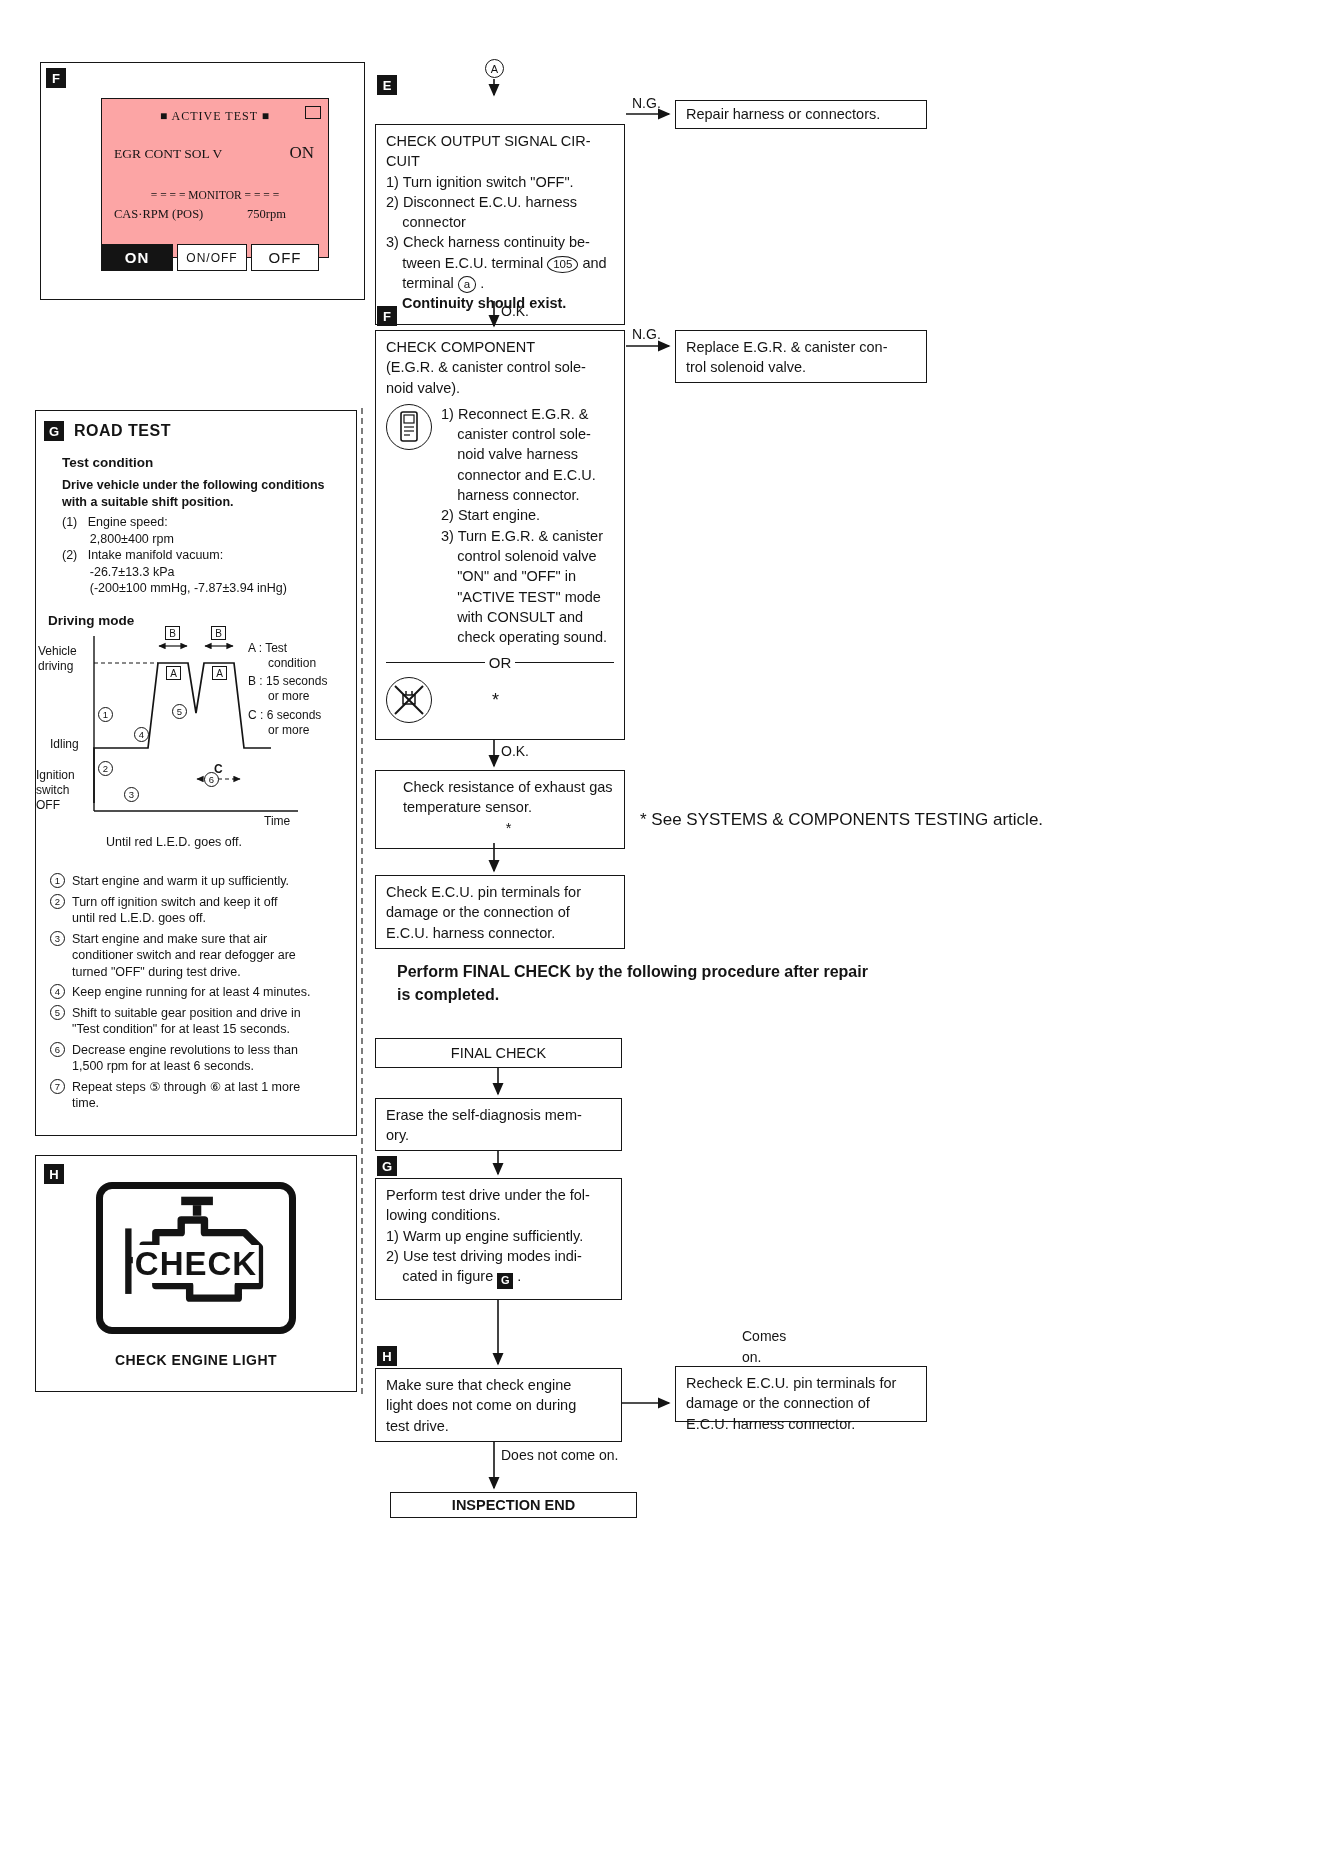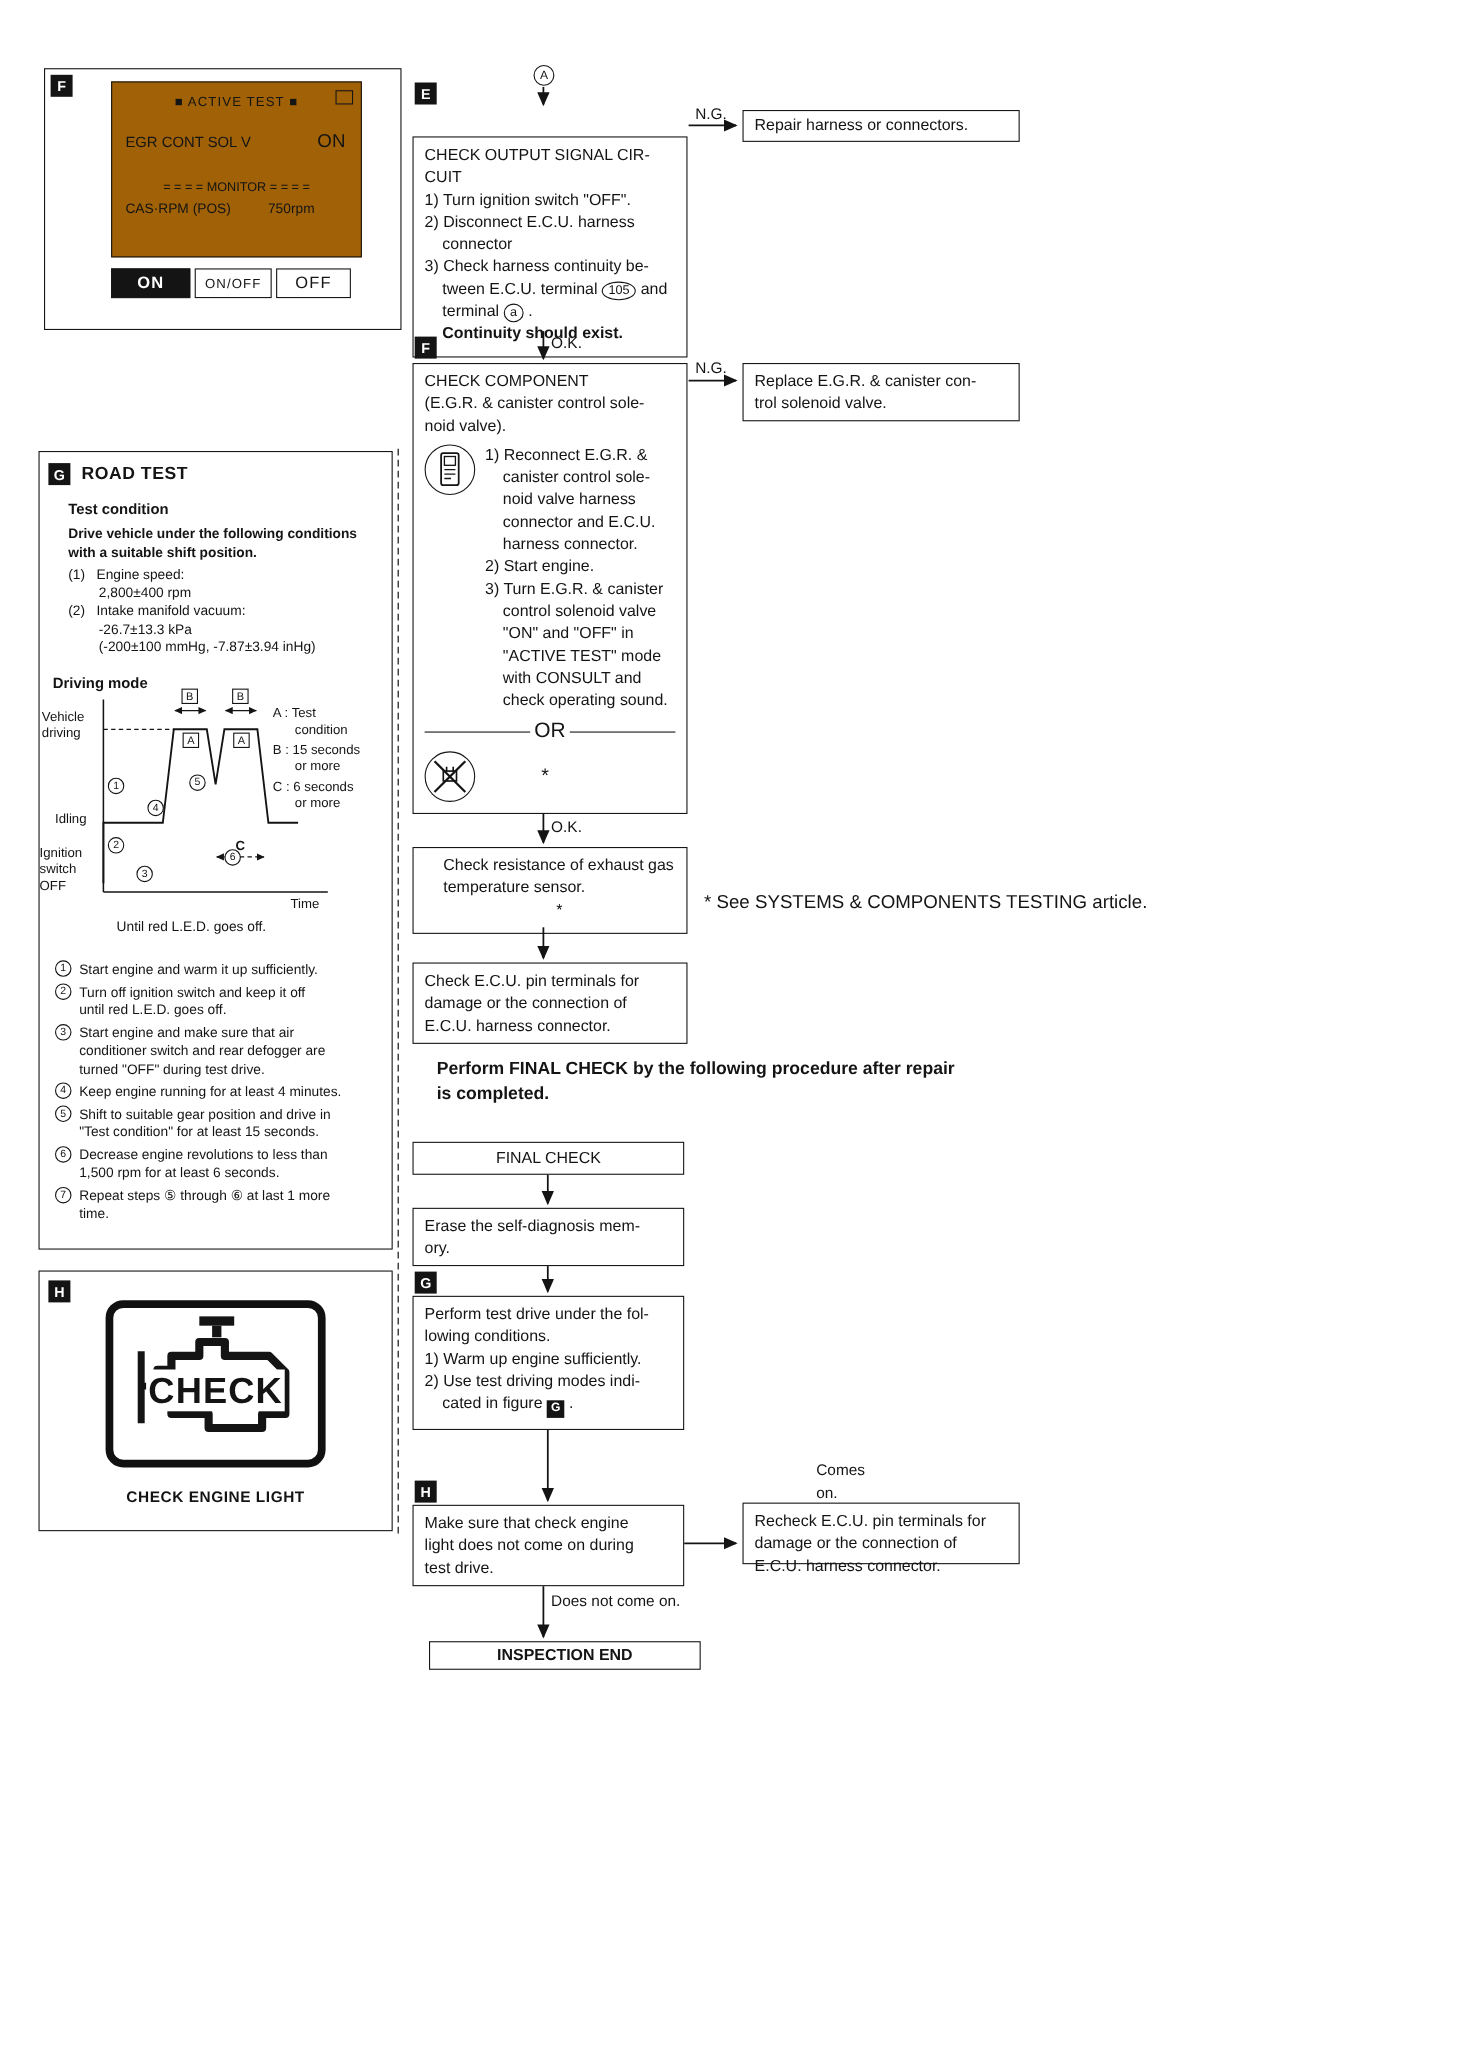--- a/index.html
+++ b/index.html
@@ -11,25 +11,25 @@
   .thin{border-width:1.5px;}
   .pad{padding:6px 10px;}
   .flowtext{font-size:14.5px;line-height:1.4;}
   .small{font-size:12.5px;line-height:1.32;}
   .bold{font-weight:bold;}
   .center{display:flex;align-items:center;justify-content:center;}
   .tag{position:absolute;width:20px;height:20px;background:#141414;color:#fff;font-size:13px;font-weight:bold;display:flex;align-items:center;justify-content:center;}
   .tag-inline{display:inline-flex;width:16px;height:16px;background:#141414;color:#fff;font-size:11px;font-weight:bold;align-items:center;justify-content:center;vertical-align:-3px;}
   .lbl{position:absolute;font-size:14px;}
   .oval{display:inline-block;border:1.3px solid #141414;border-radius:50%;padding:0 5px;font-size:11.5px;line-height:15px;}
-  .screen{position:absolute;background:#a16207;border:1.8px solid #161616;font-family:Liberation Sans, sans-serif;font-size:13px;}
+  .screen{position:absolute;background:#fca5a5;border:1.8px solid #161616;font-family:Liberation Serif, serif;font-size:13px;margin-top:24px;}
   .consult-btn{position:absolute;background:#fff;border:1.8px solid #161616;display:flex;align-items:center;justify-content:center;font-size:15px;letter-spacing:1px;}
   .consult-btn.primary{background:#141414;color:#fff;font-weight:bold;}
   .flow-icon{width:46px;height:46px;border:1.8px solid #161616;border-radius:50%;flex:none;display:flex;align-items:center;justify-content:center;background:#fff;}
-  .or-row{display:flex;align-items:center;gap:4px;margin:5px 0 4px 0;font-size:19px;}
+  .or-row{display:flex;align-items:center;gap:4px;margin:5px 0 4px 0;font-size:15px;}
   .or-row .line{flex:1;border-top:1.5px solid #161616;}
   .circle-a{position:absolute;width:19px;height:19px;border:1.5px solid #141414;border-radius:50%;display:flex;align-items:center;justify-content:center;font-size:11px;background:#fff;}
   .cnum{display:inline-flex;width:15px;height:15px;border:1.2px solid #141414;border-radius:50%;font-size:9.5px;align-items:center;justify-content:center;flex:none;background:#fff;}
   .gnum{position:absolute;}
   .gbox{position:absolute;width:15px;height:14px;border:1.2px solid #141414;font-size:10px;display:flex;align-items:center;justify-content:center;background:#fff;}
   .glabel{position:absolute;font-size:12px;line-height:1.25;}
   .engine-display{position:absolute;border:7px solid #111;border-radius:16px;background:#fff;}
   .engine-check{position:absolute;left:50%;top:54%;transform:translate(-50%,-50%);font-size:33px;font-weight:800;letter-spacing:1px;background:#fff;padding:0 2px;}
   .step-li{display:flex;gap:7px;margin-bottom:4px;}
   .ftitle{font-size:14.5px;line-height:1.4;}

